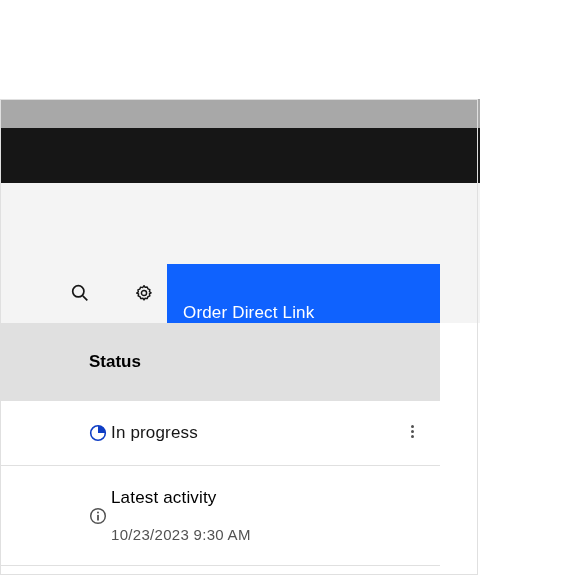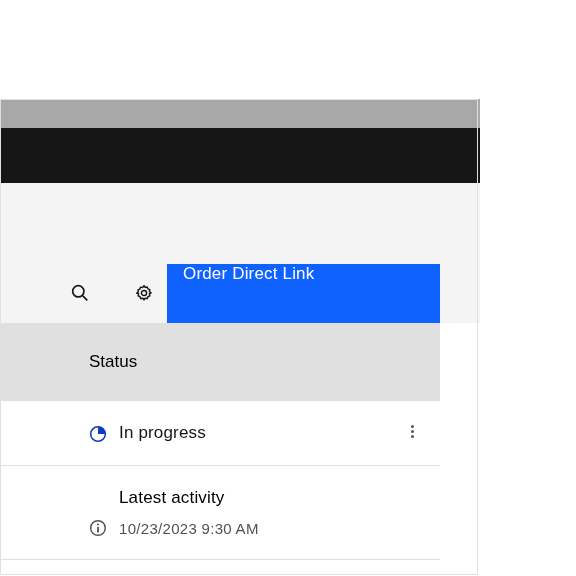--- a/index.html
+++ b/index.html
@@ -2,27 +2,27 @@
 <html><head>
   <meta charset="utf-8">
   <style>
     * { margin:0; padding:0; box-sizing:border-box; font-family:-apple-system,BlinkMacSystemFont,"Segoe UI",Helvetica,Arial,sans-serif; }
     body { width:576px; height:576px; background:#fff; overflow:hidden; font-size:16px; }
     .top-grey { position:absolute; left:0; top:99px; width:480px; height:29px; background:#a8a8a8; }
     .black-bar { position:absolute; left:0; top:128px; width:480px; height:55px; background:#161616; }
     .toolbar { position:absolute; left:0; top:183px; width:480px; height:140px; background:#f4f4f4; }
     .icons { position:absolute; left:60px; top:273px; display:flex; gap:24px; align-items:center; }
     .icon-btn { width:40px; height:40px; display:flex; align-items:center; justify-content:center; cursor:pointer; }
-    .order-btn { position:absolute; left:167px; top:264px; width:273px; height:59px; background:#0f62fe; color:#fff; display:flex; align-items:flex-start; padding-left:16px; font-size:17px; letter-spacing:.01em; cursor:pointer; }
-    .status-header { position:absolute; left:0; top:323px; width:440px; height:78px; background:#e0e0e0; padding-left:89px; display:flex; align-items:center; font-weight:400; font-size:17px; }
+    .order-btn { position:absolute; left:167px; top:264px; width:273px; height:59px; background:#0f62fe; color:#fff; display:flex; align-items:flex-end; padding-left:16px; font-size:17px; letter-spacing:.01em; cursor:pointer; }
+    .status-header { position:absolute; left:0; top:323px; width:440px; height:78px; background:#e0e0e0; padding-left:89px; display:flex; align-items:center; font-weight:700; font-size:17px; }
     .list { position:absolute; left:0; top:401px; width:440px; background:#fff; }
-    .row { border-bottom:1px solid #e0e0e0; padding:22px 20px 22px 89px; display:flex; align-items:flex-end; gap:12px; position:relative; }
+    .row { border-bottom:1px solid #e0e0e0; padding:22px 20px 22px 89px; display:flex; align-items:center; gap:4px; position:relative; }
     .row svg { flex:none; }
     .txt { font-size:17px; color:#161616; letter-spacing:.01em; }
-    .sub { color:#525252; font-size:15px; margin-top:12px; letter-spacing:.02em; }
+    .sub { color:#525252; font-size:15px; margin-top:18px; letter-spacing:.02em; }
     .overflow { position:absolute; right:20px; top:22px; cursor:pointer; width:16px; height:16px; }
     .overflow span { display:block; width:3px; height:3px; background:#525252; border-radius:50%; margin:2px auto; }
     .frame { position:absolute; left:0; top:99px; width:478px; height:476px; border:1px solid #e0e0e0; pointer-events:none; }
   </style>
 </head>
 <body>
 
 <div class="top-grey"></div>
 <div class="black-bar"></div>
 <div class="toolbar"></div>

